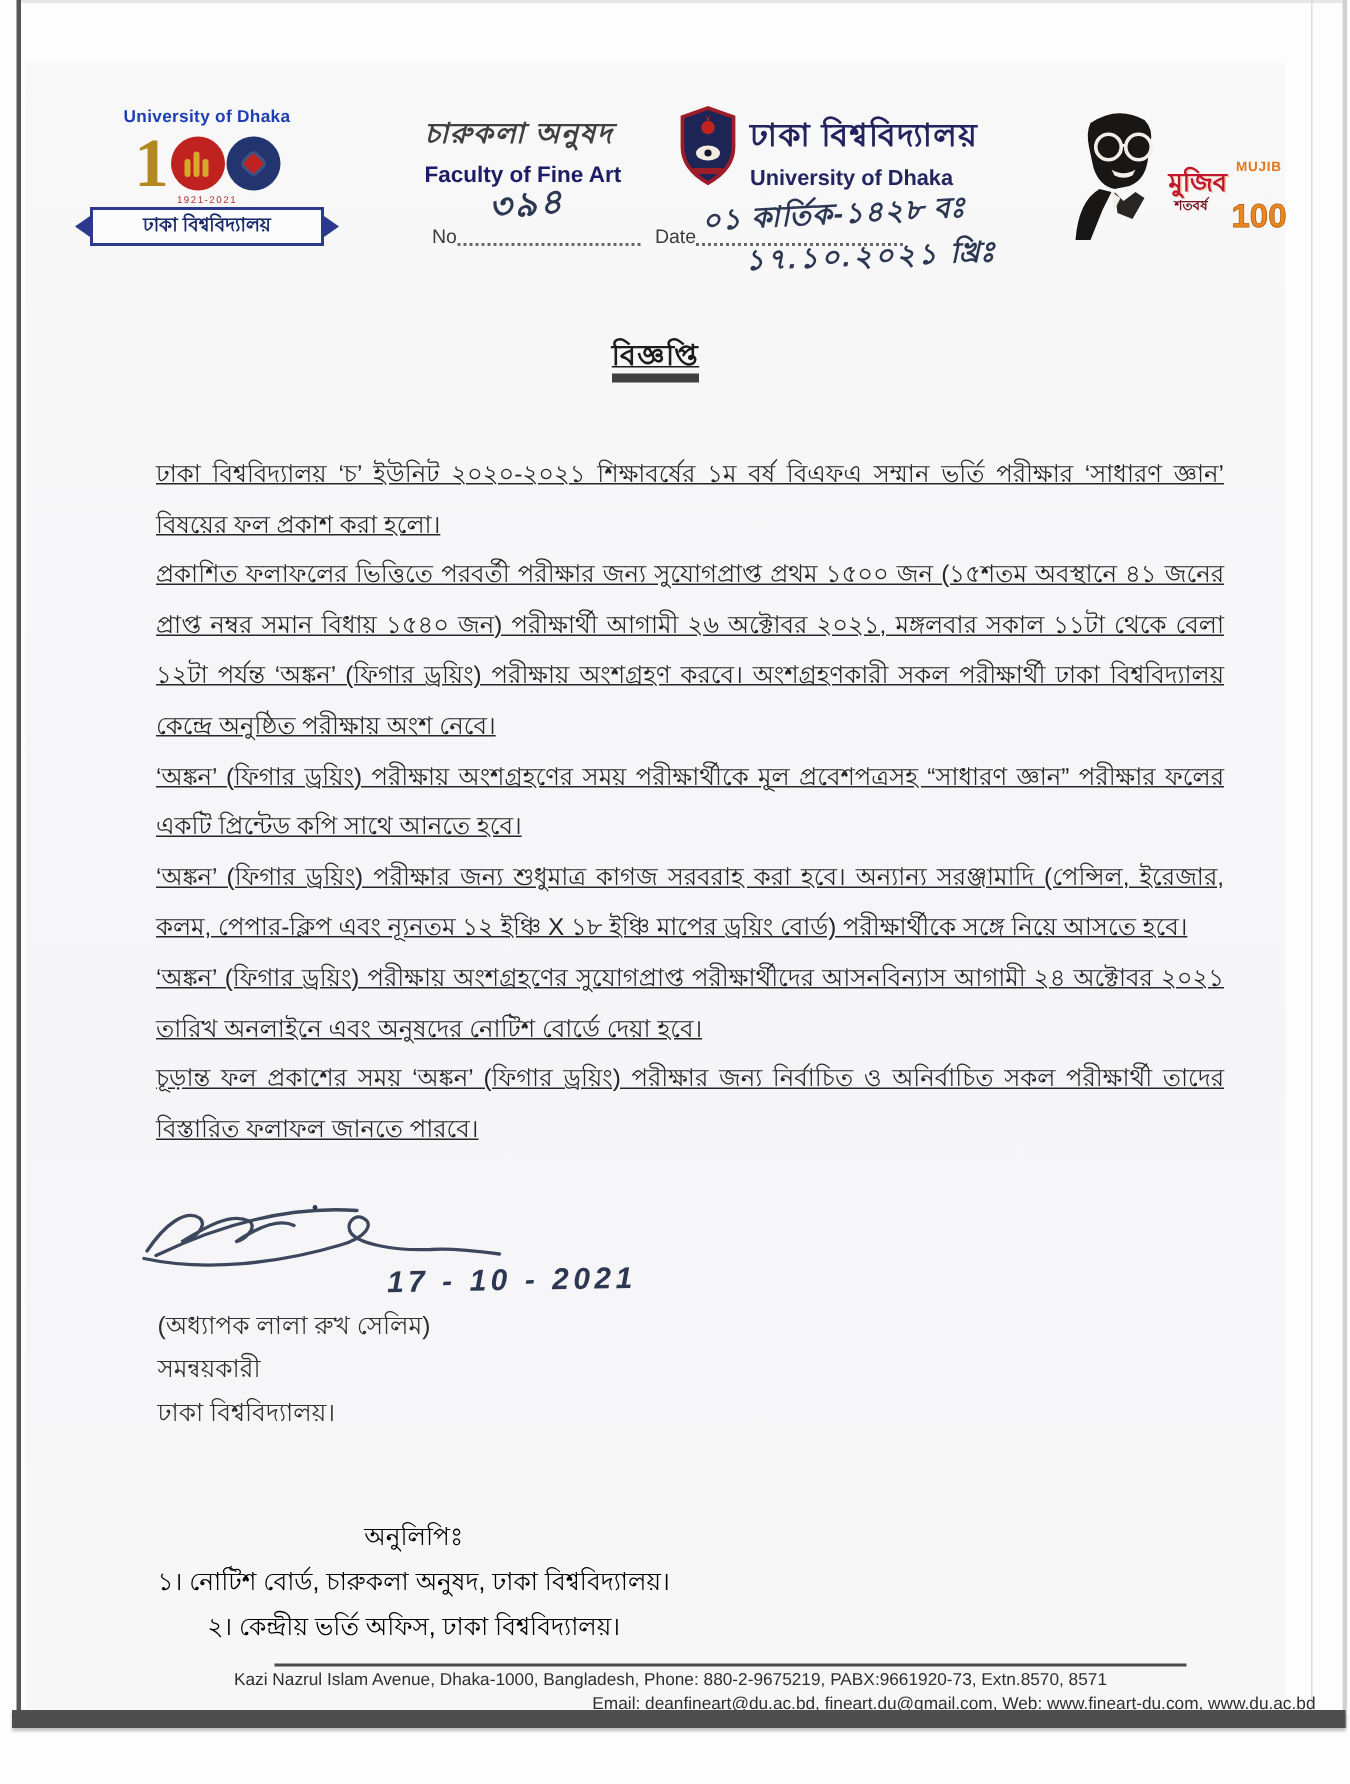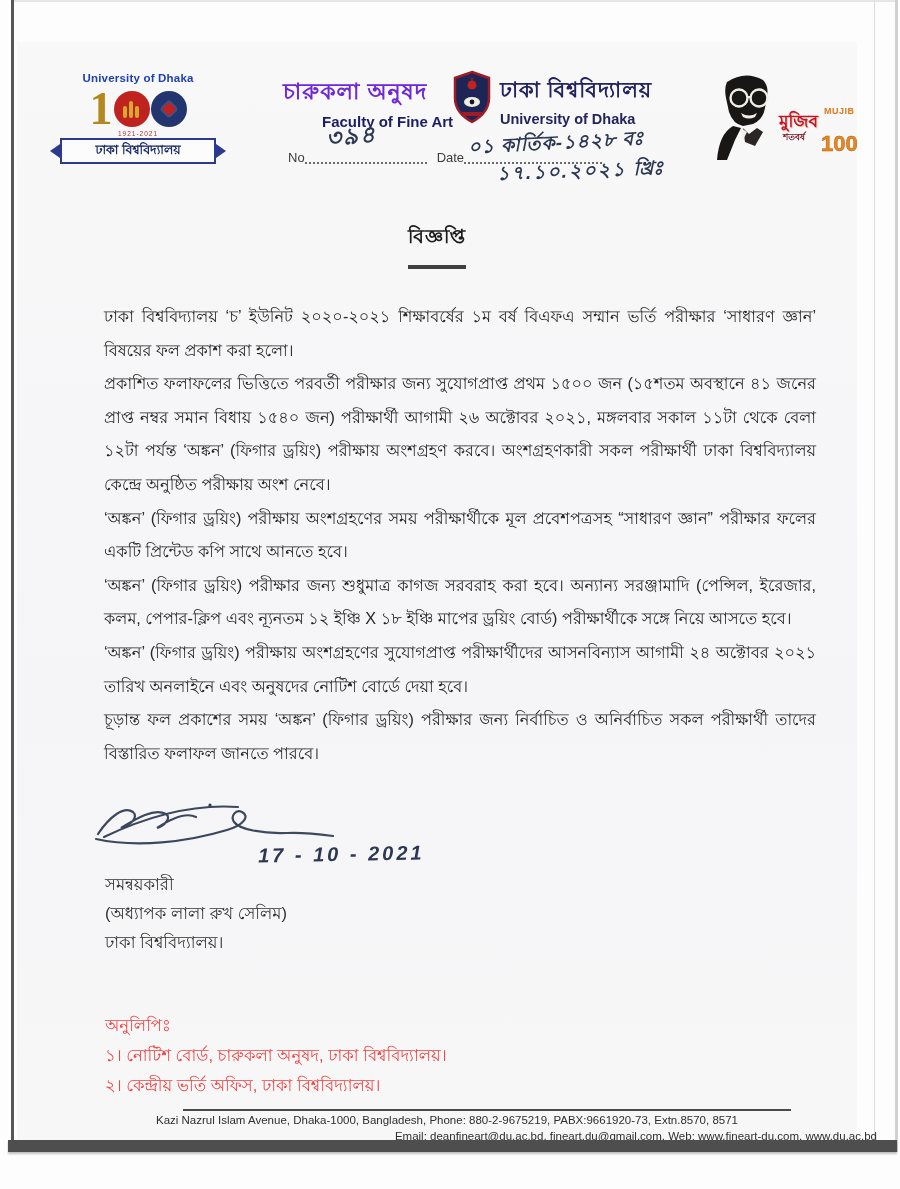--- a/index.html
+++ b/index.html
@@ -29,22 +29,22 @@
   .du100-flame{position:absolute;left:13px;top:13px;width:10px;height:10px;background:#c0231f;
         transform:rotate(45deg);border-radius:2px;box-shadow:0 0 0 2px rgba(240,240,245,.15);}
   .du100-years{font-size:6.5px;color:#b03030;letter-spacing:1px;margin-top:-2px;}
   .du100-ribbon{position:relative;margin-top:1px;height:22px;background:#fcfcfd;border:2px solid #2b3a8c;
         display:flex;align-items:center;justify-content:center;font-size:12.5px;font-weight:bold;color:#1b2a6b;}
   .du100-ribbon::before,.du100-ribbon::after{content:"";position:absolute;top:4px;width:0;height:0;
         border-top:7px solid transparent;border-bottom:7px solid transparent;}
   .du100-ribbon::before{left:-12px;border-right:10px solid #2b3a8c;}
   .du100-ribbon::after{right:-12px;border-left:10px solid #2b3a8c;}
   .fac-block{position:absolute;left:283px;top:74px;}
-  .fac-bn{font-size:22px;font-weight:bold;color:#6d28d9;letter-spacing:1px;}
-  .fac-en{font-size:15px;font-weight:bold;color:#1d1d66;margin-top:2px;margin-left:39px;}
+  .fac-bn{font-size:19px;font-weight:bold;color:#404040;letter-spacing:1px;font-style:italic;}
+  .fac-en{font-size:15px;font-weight:bold;color:#1d1d66;margin-top:2px;}
   .crest{position:absolute;left:452px;top:70px;}
   .univ-block{position:absolute;left:500px;top:74px;}
   .univ-bn{font-size:21px;font-weight:bold;color:#23235f;letter-spacing:1px;}
   .univ-en{font-size:14.5px;font-weight:bold;color:#23235f;margin-top:2px;}
   .nodate{position:absolute;left:288px;top:150px;font-size:13px;color:#3c3c3c;display:flex;align-items:flex-start;}
   .dotline{display:inline-block;border-bottom:2px dotted #6a6a6a;height:12px;}
   .hand{color:#2c3752;font-style:italic;}
   .hw-no{position:absolute;left:326px;top:118px;font-size:23px;font-weight:bold;transform:rotate(-5deg);letter-spacing:2px;}
   .hw-date1{position:absolute;left:468px;top:128px;font-size:19px;font-weight:bold;transform:rotate(-3deg);letter-spacing:1px;white-space:nowrap;}
   .hw-date2{position:absolute;left:497px;top:156px;font-size:19px;font-weight:bold;transform:rotate(-2deg);letter-spacing:2px;white-space:nowrap;}
@@ -52,31 +52,31 @@
   .mujib svg{position:absolute;left:0;top:0;}
   .mujib-bn{position:absolute;left:82px;top:40px;font-size:17px;font-weight:bold;color:#c0152c;
         text-shadow:1px 1px 0 #f4c2a0;}
   .mujib-year{position:absolute;left:86px;top:62px;font-size:9px;font-weight:bold;color:#7a1520;}
   .mujib-en{position:absolute;left:127px;top:38px;font-size:9px;font-weight:bold;color:#e07818;letter-spacing:.5px;}
   .mujib-100{position:absolute;left:124px;top:46px;font-size:22px;font-weight:bold;color:#e8871e;margin-top:17px;
         -webkit-text-stroke:.5px #b25c0e;}
   
   .title{position:absolute;left:17px;top:222px;width:840px;text-align:center;font-size:19px;font-weight:bold;
         color:#1c1c1c;}
-  .title span{border-bottom:4px solid #404040;padding-bottom:18px;letter-spacing:1px;}
+  .title span{border-bottom:6px solid #404040;padding-bottom:1px;letter-spacing:1px;text-decoration:underline;}
   .bodytext{position:absolute;left:104px;top:300px;width:712px;font-size:16.2px;line-height:33.6px;
-        text-align:justify;color:#262626;}
+        text-align:justify;color:#262626;text-decoration:underline;}
   .bodytext p{margin:0;}
   
   .sig-svg{position:absolute;left:92px;top:792px;}
   .sig-date{position:absolute;left:258px;top:843px;font-size:20px;letter-spacing:3px;font-weight:bold;
         transform:rotate(-1deg);}
   .sig-lines{position:absolute;left:105px;top:870px;font-size:16.5px;line-height:29px;color:#303030;}
   
-  .copies{position:absolute;left:105px;top:1010px;font-size:16.5px;line-height:30px;color:#ef4444;}
+  .copies{position:absolute;left:105px;top:1010px;font-size:16.5px;line-height:30px;color:#000000;text-align:center;}
   
   .footer-rule{position:absolute;left:183px;top:1109px;width:608px;border-top:2px solid #4a4a4a;}
   .footer-l1{position:absolute;left:17px;top:1114px;width:860px;text-align:center;font-size:11.5px;color:#2e2e2e;}
   .footer-l2{position:absolute;left:17px;top:1130px;width:860px;text-align:right;font-size:11.5px;color:#2e2e2e;}
 </style>
 </head>
 <body>
 
 <div class="page">
 
@@ -171,22 +171,22 @@
       <g fill="none" stroke="#2d3950" stroke-width="2.2" stroke-linecap="round" opacity="0.92">
         <path d="M6,42 C18,24 32,14 41,20 C47,25 38,34 29,36 C45,26 62,16 74,22 C80,26 72,34 65,36 C80,26 94,20 104,25"></path>
         <path d="M4,47 C45,56 95,50 135,38 C152,33 158,24 150,20 C144,17 138,24 142,30 C147,37 170,42 195,41 C210,40 226,42 241,44"></path>
         <path d="M12,45 C60,22 104,12 146,15"></path>
       </g>
       <circle cx="118" cy="13" r="1.6" fill="#2d3950"></circle>
     </svg>
   </div>
   <div class="hand sig-date">17 - 10 - 2021</div>
   <div class="sig-lines">
+    <div>(অধ্যাপক লালা রুখ সেলিম)</div>
     <div>সমন্বয়কারী</div>
-    <div>(অধ্যাপক লালা রুখ সেলিম)</div>
     <div>ঢাকা বিশ্ববিদ্যালয়।</div>
   </div>
 
   <div class="copies">
     <div>অনুলিপিঃ</div>
     <div>১। নোটিশ বোর্ড, চারুকলা অনুষদ, ঢাকা বিশ্ববিদ্যালয়।</div>
     <div>২। কেন্দ্রীয় ভর্তি অফিস, ঢাকা বিশ্ববিদ্যালয়।</div>
   </div>
 
   <div class="footer-rule"></div>

